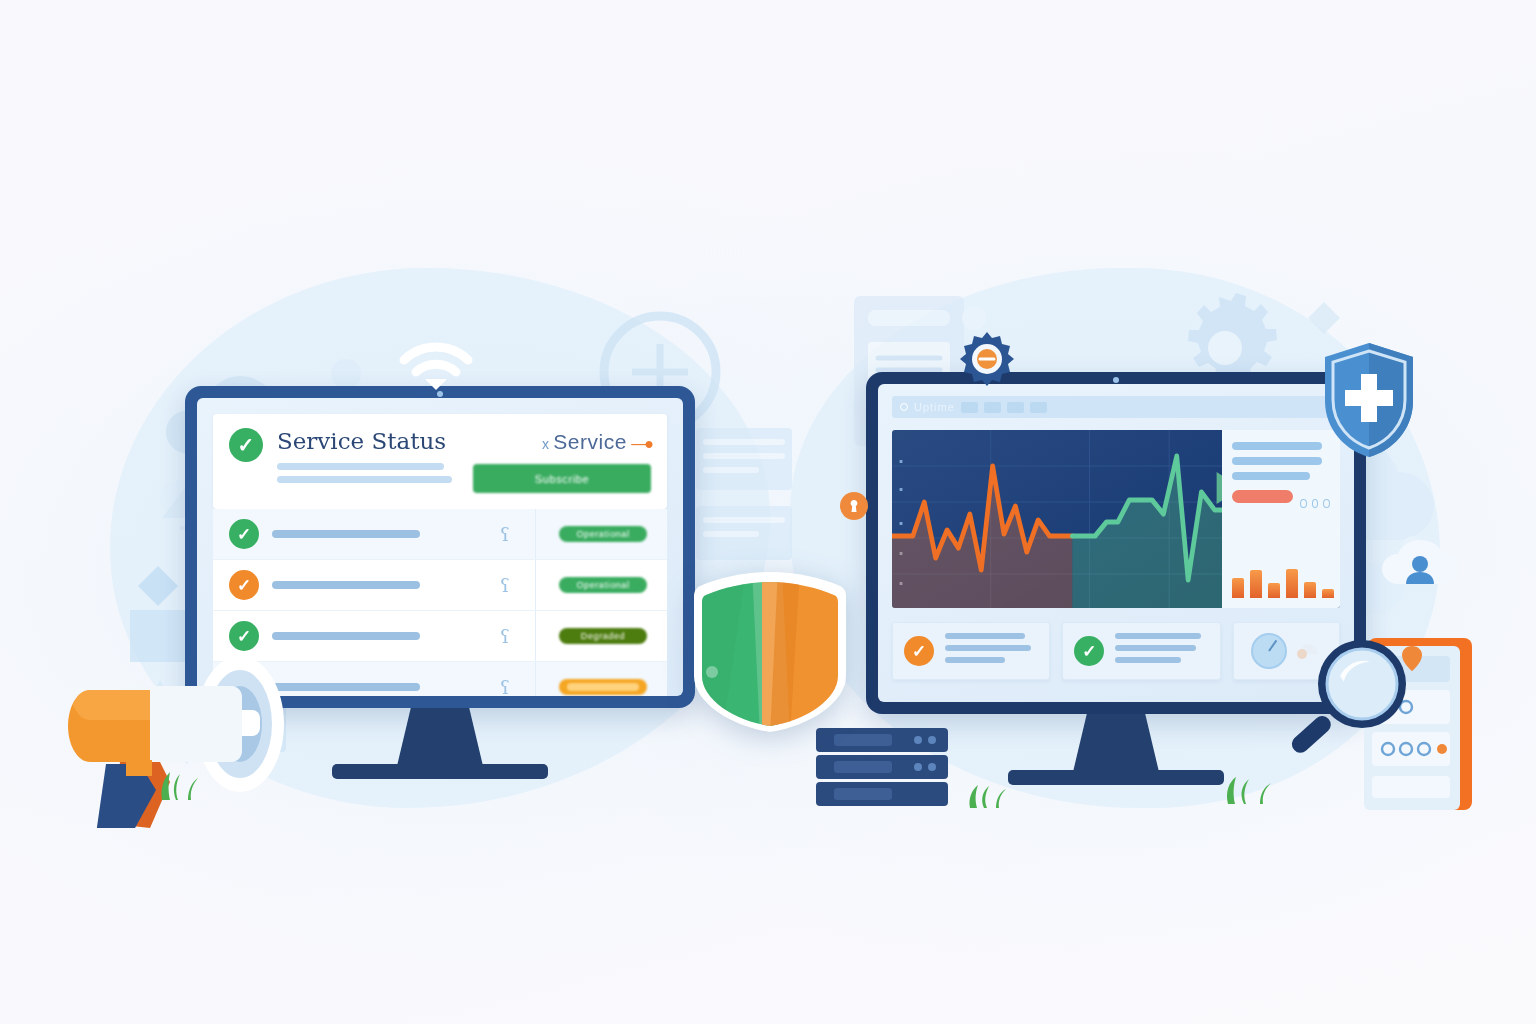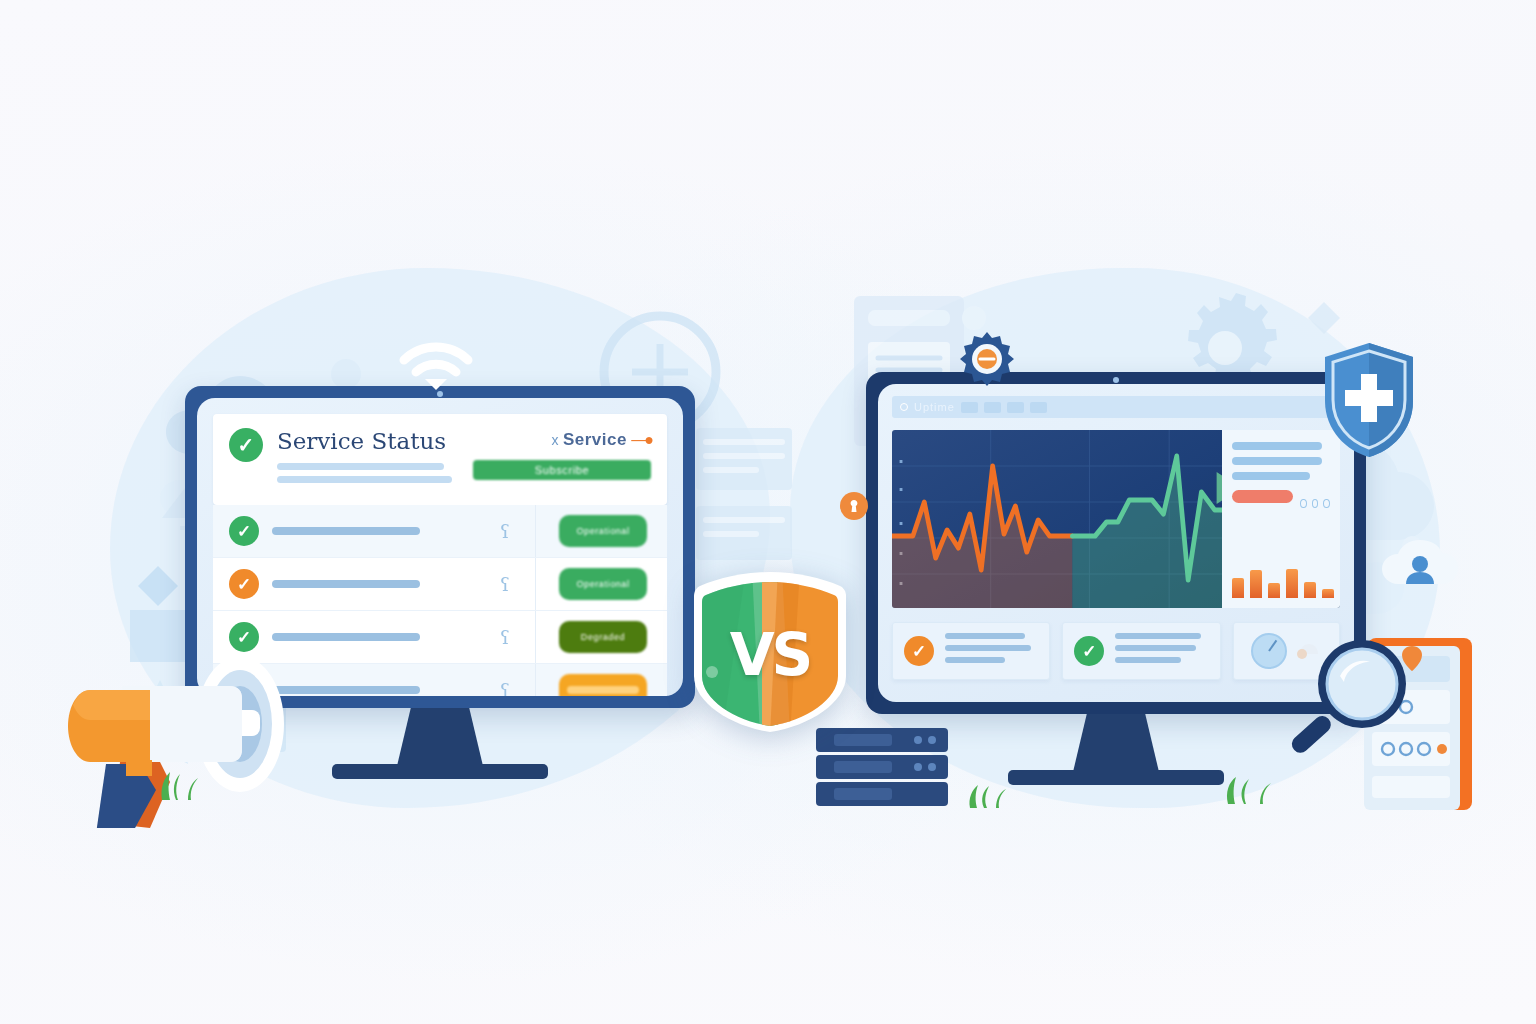--- a/index.html
+++ b/index.html
@@ -59,21 +59,21 @@
   }
   .bezel::after {
     content:""; position:absolute; left:50%; top:5px;
     transform:translateX(-50%);
     width: 6px; height: 6px; border-radius: 50%;
     background: #9dc2e8;
   }
   .bezel-dark { background: #1d3a6b; }
   .screen {
     background: linear-gradient(160deg,#e9f3fc 0%, #dceaf8 100%);
-    border-radius: 18px;
+    border-radius: 6px;
     overflow: hidden;
     position: relative;
   }
   .stand-neck {
     position: absolute; left: 50%; transform: translateX(-50%);
     background: #23406f; width: 86px; height: 58px;
     clip-path: polygon(16% 0, 84% 0, 100% 100%, 0 100%);
   }
   .stand-base {
     position: absolute; left: 50%; transform: translateX(-50%);
@@ -101,33 +101,33 @@
   #status-title {
     color: #2b4775; font-size: 23px; font-weight: 400;
     font-family: "DejaVu Serif", serif;
     margin-bottom: 9px;
   }
   .ghostline { height: 7px; border-radius: 4px; background: #c3dcf2; margin-bottom: 6px; }
   #status-card .brand {
     text-align: right; padding-top: 2px; width: 178px; flex: none;
   }
   #brand-text {
-    color: #2d4f86; font-size: 17px; font-weight: 700; letter-spacing: .5px;
+    color: #2d4f86; font-size: 21px; font-weight: 400; letter-spacing: .5px;
     filter: blur(.6px); opacity: .85;
   }
   .pill {
     margin-top: 10px;
     background: #3aac60; color: #fff;
-    border-radius: 4px; height: 20px;
+    border-radius: 4px; height: 29px;
     display: flex; align-items: center; justify-content: center;
     font-size: 11px; letter-spacing: .6px;
     filter: blur(.9px);
   }
   .pill.orange { background: #4d7c0f; }
-  .pill.small { height: 32px; border-radius: 10px; width: 88px; margin: 0; font-size: 9px; }
+  .pill.small { height: 16px; border-radius: 10px; width: 88px; margin: 0; font-size: 9px; }
   .pill.hollow { background: #f5a623; }
   .pill.hollow::after {
     content:""; position:absolute; width:72px; height:8px; border-radius:5px; background:#ffd27d;
   }
 
   .srow {
     display: flex; align-items: center; gap: 13px;
     padding: 10px 16px; margin: 0 16px;
     border-bottom: 1px solid #eaf2fa;
   }
@@ -565,15 +565,14 @@
     </clipPath>
     <g clip-path="url(#vsclip)">
       <rect x="0" y="0" width="92" height="168" fill="#3bb572"></rect>
       <rect x="76" y="0" width="92" height="168" fill="#f0922f"></rect>
       <path d="M66 0h30L104 168H74z" fill="#ffffff" opacity=".18"></path>
       <path d="M92 0h22L104 168H84z" fill="#e2801f" opacity=".55"></path>
       <path d="M0 0h60L36 168H0z" fill="#34a566" opacity=".35"></path>
       <circle cx="26" cy="104" r="6" fill="#ffffff" opacity=".35"></circle>
     </g>
   </svg>
-  <div id="vs-text" style="position:absolute;left:686px;top:568px;width:168px;height:168px;z-index:41;display:flex;align-items:center;justify-content:center;color:#fff;font-size:58px;font-weight:700;font-family:'DejaVu Sans',sans-serif;letter-spacing:-3px;text-shadow:0 2px 5px rgba(0,0,0,.2)">VS</div>
 
 </div>
 
 </body></html>

